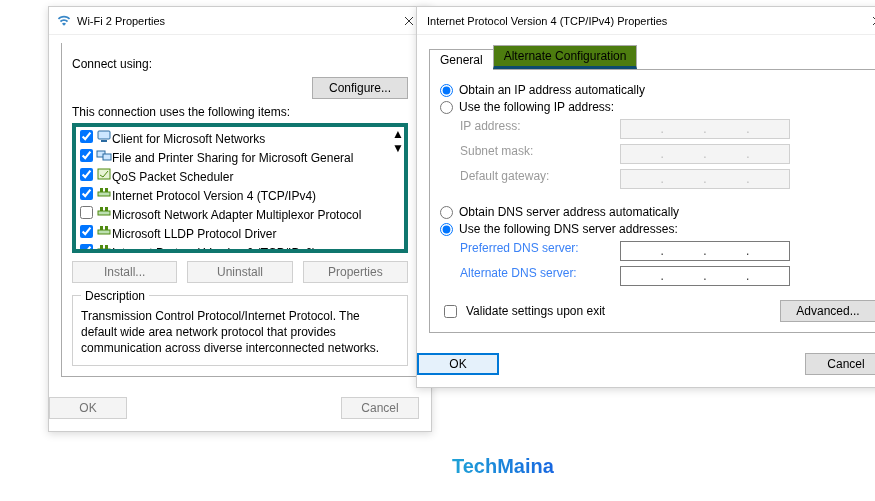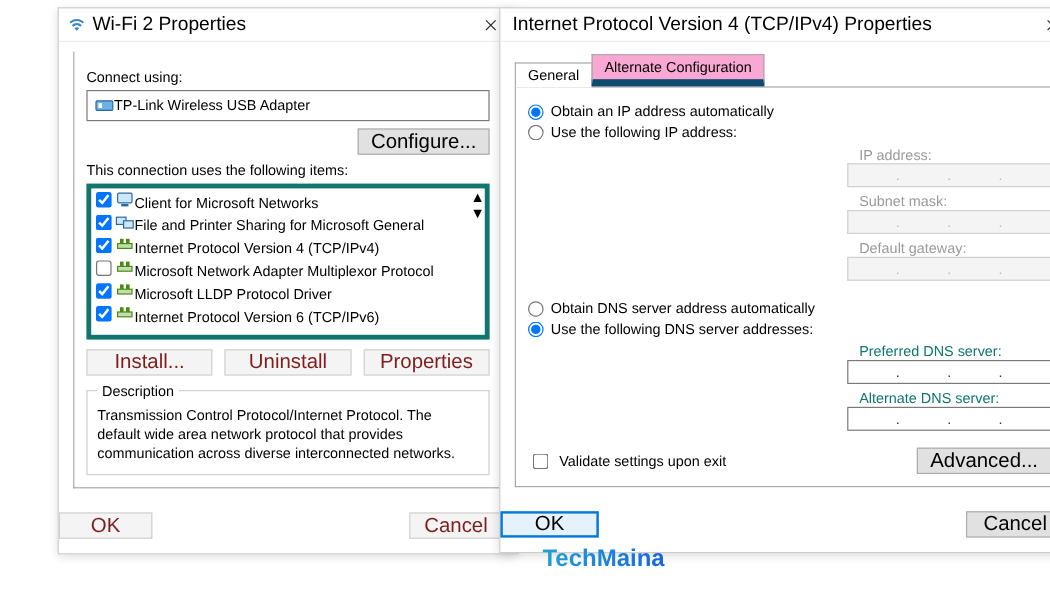--- a/index.html
+++ b/index.html
@@ -25,72 +25,72 @@
     align-items: center;
     height: 28px;
     padding: 0 2px 0 8px;
     border-bottom: 1px solid #eee;
   }
   .titlebar .title-icon {
     width: 14px; height: 14px;
     margin-right: 6px;
     display: inline-flex; align-items: center; justify-content: center;
   }
-  .titlebar .title-text { flex: 1; font-size: 16px; }
+  .titlebar .title-text { flex: 1; font-size: 11px; }
   .titlebar .close-btn {
     width: 40px; height: 26px;
     display:flex; align-items:center; justify-content:center;
     cursor:pointer; color:#333;
   }
   .body-pad { padding: 8px 12px 10px 12px; }
   .tabrow { display:flex; align-items:flex-end; border-bottom:1px solid #aaa; margin-top:2px; }
   .tab {
     padding: 3px 10px;
     border:1px solid #aaa;
     border-bottom: none;
     background:#fff;
     margin-right:-1px;
     position: relative;
     top:1px;
     cursor:pointer;
   }
-  .tab.inactive { background:#f9a8d4; top:0; border-bottom:6px solid #0c4a6e;}
+  .tab.inactive { background:#4d7c0f; top:0; border-bottom:3px solid #0c4a6e;}
   .tab.active { background:#fff; }
   .panel { border:1px solid #aaa; border-top:none; padding:10px; }
   .lbl { margin: 4px 0 4px 0; }
   .adapter-row {
     display:flex; align-items:center;
     border:1px solid #7a7a7a; height:26px; padding:0 6px; background:#fff;
   }
   .right { display:flex; justify-content:flex-end; }
   .btn {
     border:1px solid #adadad; background:#e1e1e1;
     height:22px; min-width:78px; padding:0 10px;
-    font-size:17px; cursor:pointer;
+    font-size:12px; cursor:pointer;
     display:inline-flex; align-items:center; justify-content:center;
   }
   .btn.wide { min-width: 96px; }
   .btn.default { border:2px solid #0078d7; background:#e5f1fb; }
-  .btn.disabled { color:#7f1d1d; border-color:#d0d0d0; background:#f4f4f4; cursor:default;}
+  .btn.disabled { color:#737373; border-color:#d0d0d0; background:#f4f4f4; cursor:default;}
   .listbox-wrap { display:flex; border:4px solid #0f766e; height:130px;}
   .listbox-wrap .rows { flex:1; overflow:hidden; display:flex; flex-direction:column;}
   .listbox-wrap .rows .inner{ flex:1;}
   .btnrow3 { display:flex; justify-content:space-between; gap:10px; margin-top:8px;}
   .btnrow3 .btn { flex:1; }
   .groupbox { border:1px solid #d0d0d0; padding:6px 8px 8px 8px; margin-top:6px;}
   .groupbox .gb-title { position:relative; top:-13px; background:#fff; display:inline-block; padding:0 4px;}
   .groupbox .gb-body { margin-top:-8px; font-size:12px; line-height:1.35;}
   .dlg-footer { display:flex; justify-content:space-between; gap:3px; padding:10px 12px 12px 0;}
   .mini-icon { width:16px; height:14px; display:inline-flex; align-items:center; justify-content:center;}
   .net-icon-svg { width:16px; height:14px;}
   
   .radio { display:flex; align-items:center; gap:6px; margin:3px 0; cursor:pointer;}
   .radio input { margin:0; width:13px; height:13px;}
-  .formrow { display:flex; align-items:flex-end; margin:5px 0 5px 20px;flex-direction:column;}
-  .formrow .flabel { width:160px; color:#0f766e;}
+  .formrow { display:flex; align-items:flex-start; margin:5px 0 5px 20px;}
+  .formrow .flabel { width:160px; color:#3b82f6;}
   .formrow.disabled .flabel { color:#9a9a9a;}
   .ipfield {
     border:1px solid #7a7a7a; height:20px; width:170px; background:#fff;
     display:flex; align-items:center; justify-content:space-evenly;
     font-size:12px; color:#333;
   }
   .ipfield .oct { width:26px; text-align:center; border:none; outline:none; font-size:12px; height:16px; background:transparent;}
   .ipfield.disabled { background:#f4f4f4; border-color:#d0d0d0; color:#bbb;}
   .chkrow { display:flex; align-items:center; gap:6px; margin-top:10px;}
   .watermark {
@@ -115,29 +115,20 @@
       <svg width="10" height="10" viewBox="0 0 10 10">
           <path stroke="currentColor" stroke-width="1" d="M1 1l8 8M9 1l-8 8"></path>
         </svg>
     </div>
   </div>
 
   <div class="body-pad">
 
     <div class="panel">
       <div class="lbl">Connect using:</div>
-      <div class="adapter-row">
-        <span class="mini-icon">
-          <svg class="net-icon-svg" viewBox="0 0 16 14">
-              <rect x="1" y="3" width="14" height="8" rx="1" fill="#6ab2e7" stroke="#2a6aa0"></rect>
-              <rect x="3" y="5" width="3" height="4" fill="#fff"></rect>
-            </svg>
-        </span>
-        <span>TP-Link Wireless USB Adapter</span>
-      </div>
       <div class="right" style="margin-top:6px;">
         <button class="btn wide">Configure...</button>
       </div>
 
       <div class="lbl" style="margin-top:6px;">This connection uses the following items:</div>
 
       <div class="listbox-wrap">
         <div class="rows">
           <div class="inner" id="items-container">
               <div class="row"><input type="checkbox" checked="" style=""><span class="mini-icon">
@@ -145,20 +136,26 @@
                     <rect x="2" y="2" width="12" height="8" rx="1" fill="#cde7ff" stroke="#2a6aa0"></rect>
                     <rect x="5" y="11" width="6" height="2" fill="#2a6aa0"></rect>
                   </svg>
                 </span><span>Client for Microsoft Networks</span></div>
               <div class="row"><input type="checkbox" checked="" style=""><span class="mini-icon">
                   <svg class="net-icon-svg" viewBox="0 0 16 14">
                     <rect x="1" y="3" width="8" height="6" fill="#cde7ff" stroke="#2a6aa0"></rect>
                     <rect x="7" y="6" width="8" height="6" fill="#cde7ff" stroke="#2a6aa0"></rect>
                   </svg>
                 </span><span>File and Printer Sharing for Microsoft General</span></div>
+              <div class="row"><input type="checkbox" checked="" style=""><span class="mini-icon">
+                  <svg class="net-icon-svg" viewBox="0 0 16 14">
+                    <rect x="2" y="2" width="12" height="10" fill="#e7f3d4" stroke="#4f8a10"></rect>
+                    <path d="M4 8l3 2 5-6" stroke="#4f8a10" fill="none"></path>
+                  </svg>
+                </span><span>QoS Packet Scheduler</span></div>
               <div class="row selected"><input type="checkbox" checked="" style=""><span class="mini-icon">
                   <svg class="net-icon-svg" viewBox="0 0 16 14">
                     <rect x="2" y="6" width="12" height="4" fill="#bde0b1" stroke="#4f8a10"></rect>
                     <rect x="4" y="2" width="3" height="4" fill="#4f8a10"></rect>
                     <rect x="9" y="2" width="3" height="4" fill="#4f8a10"></rect>
                   </svg>
                 </span><span>Internet Protocol Version 4 (TCP/IPv4)</span></div>
               <div class="row"><input type="checkbox" style=""><span class="mini-icon">
                   <svg class="net-icon-svg" viewBox="0 0 16 14">
                     <rect x="2" y="6" width="12" height="4" fill="#bde0b1" stroke="#4f8a10"></rect>

